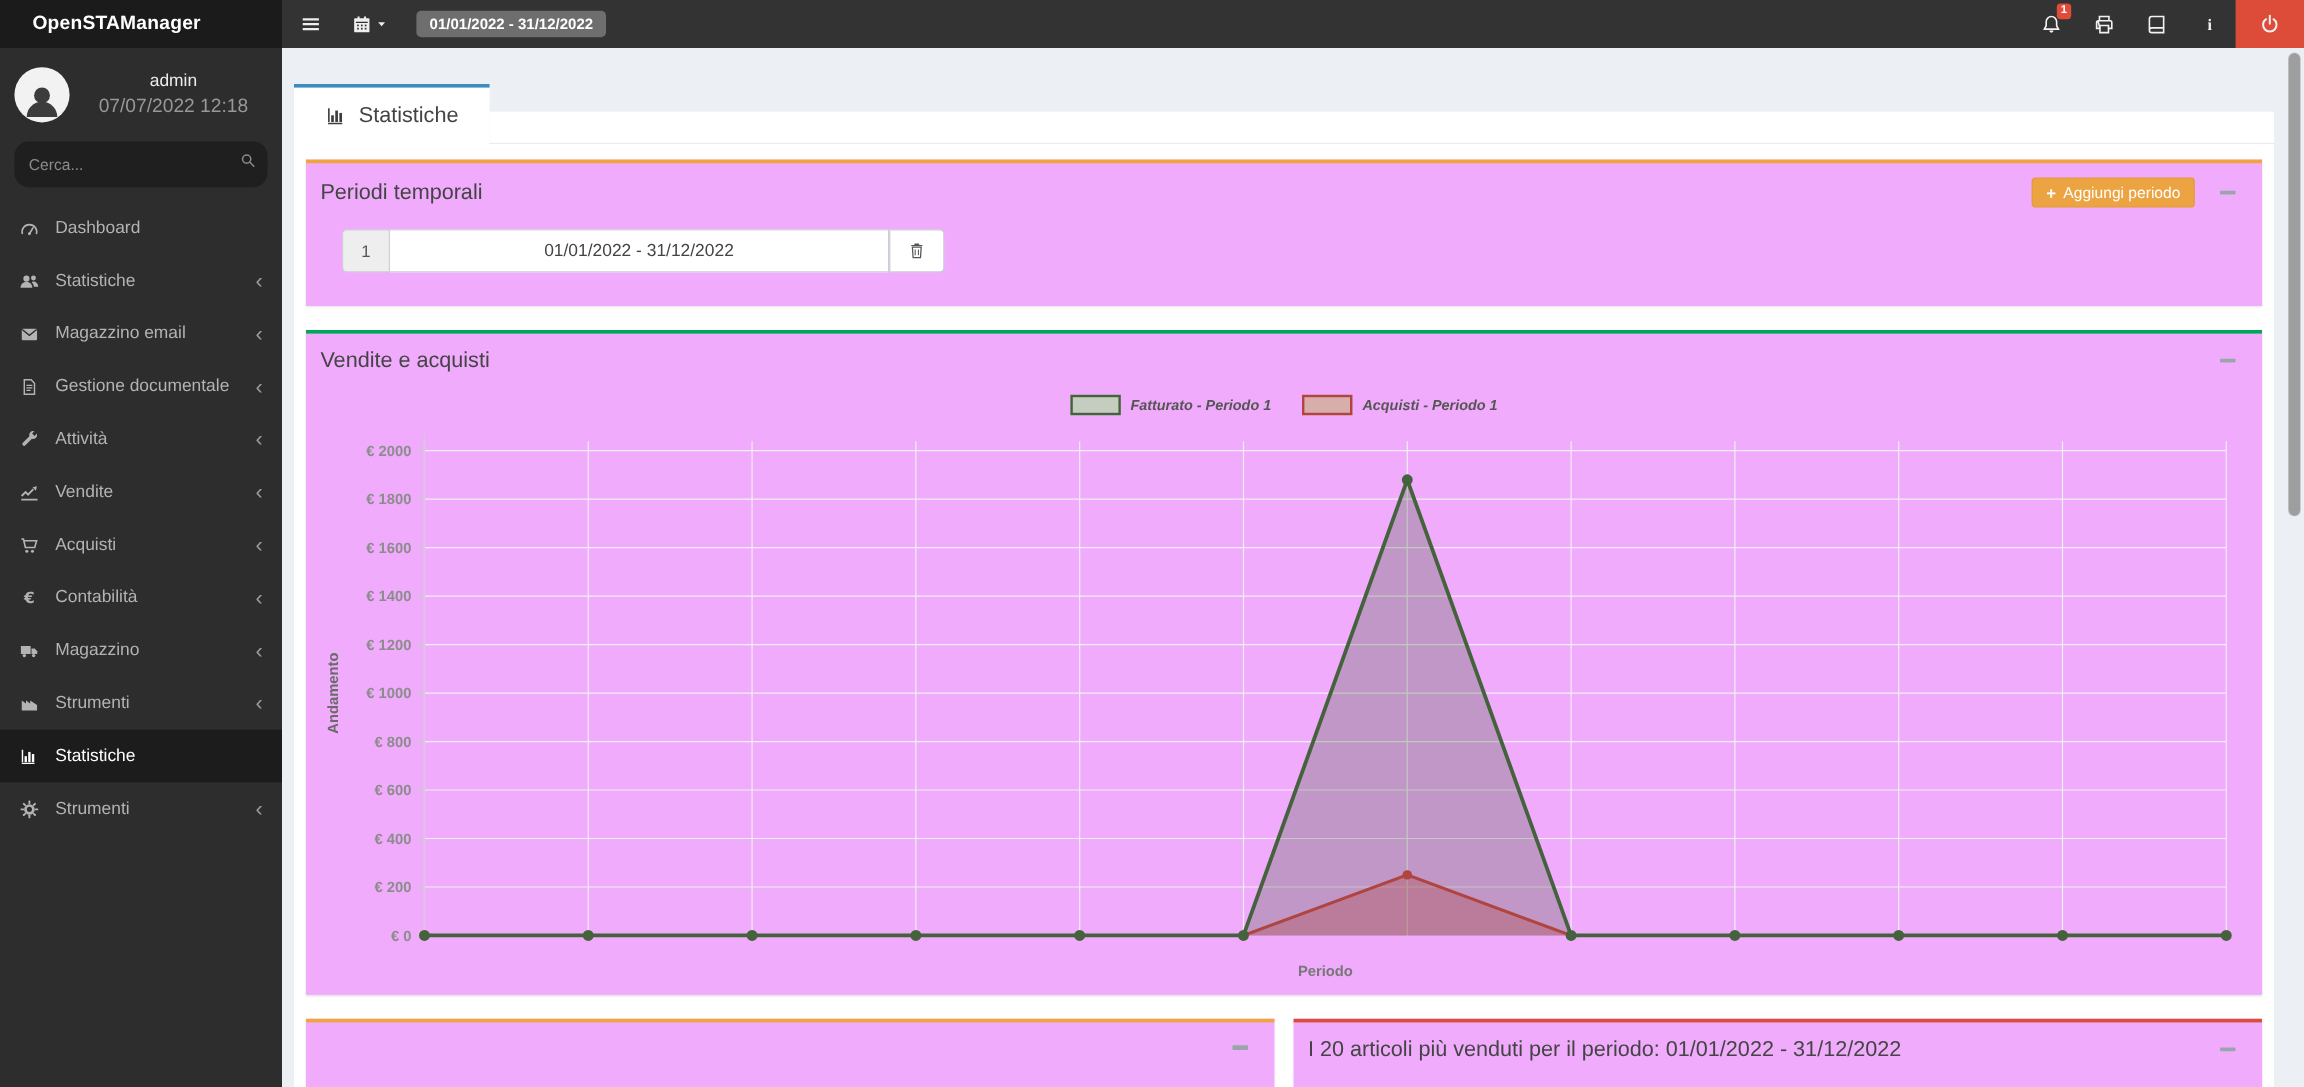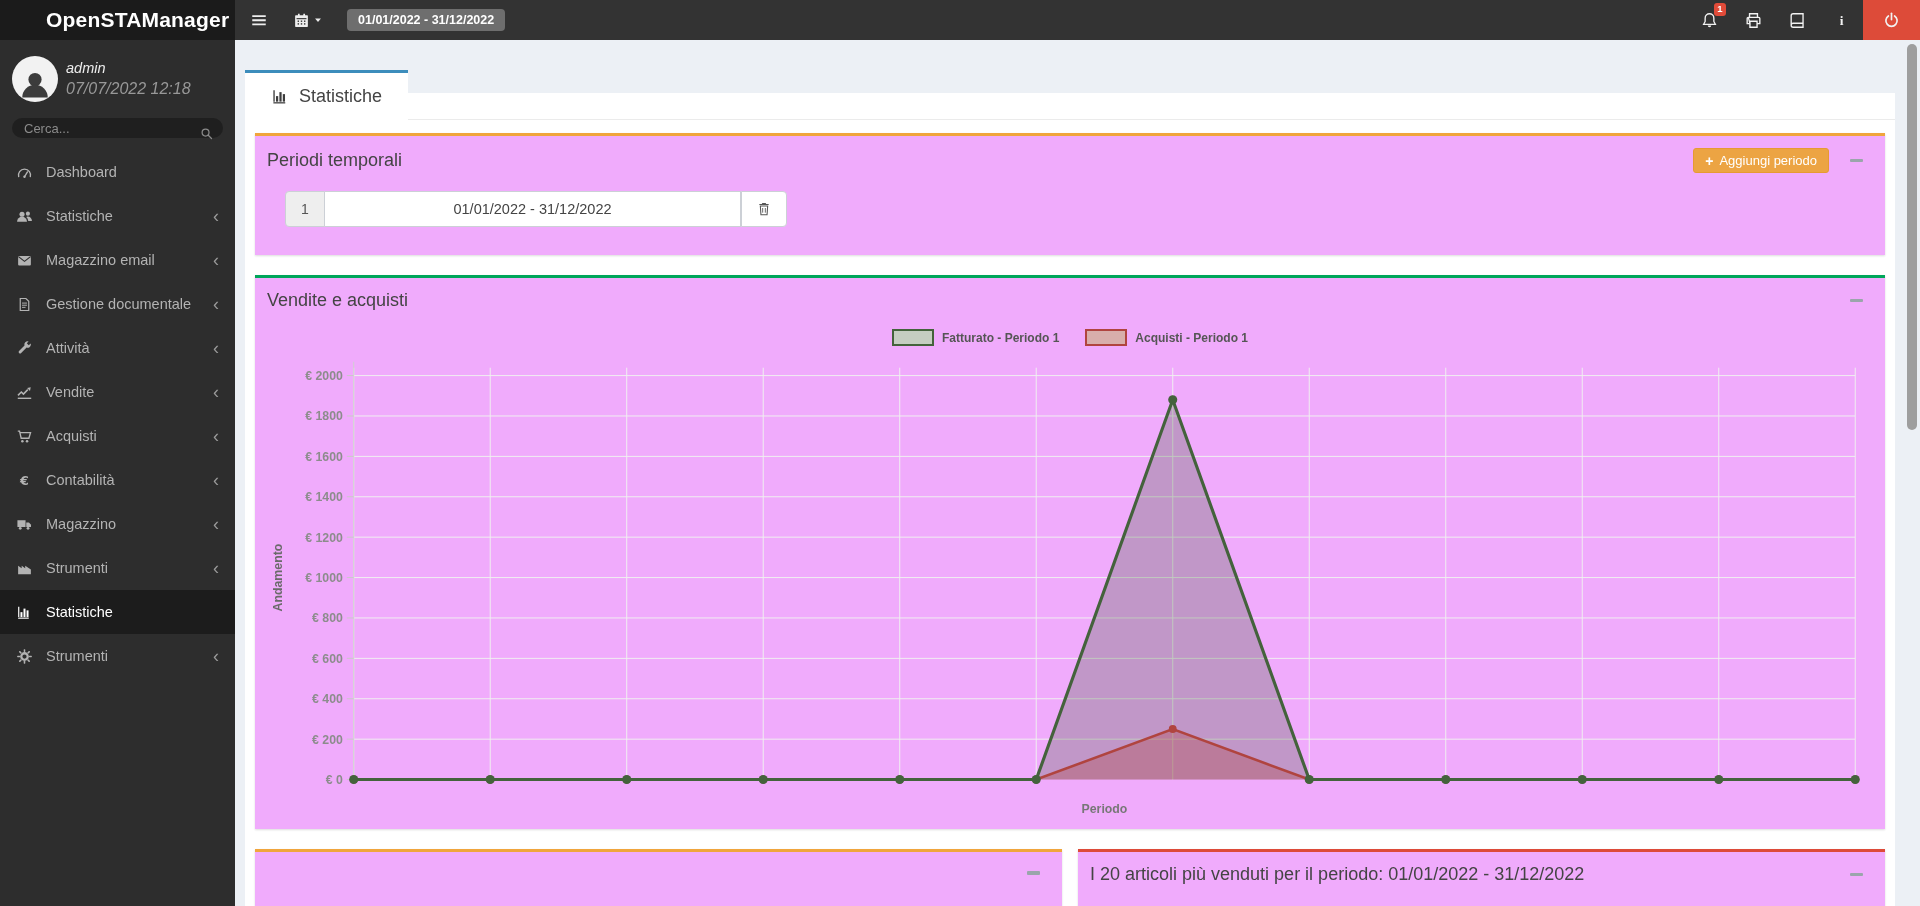--- a/index.html
+++ b/index.html
@@ -3,22 +3,22 @@
 <meta charset="utf-8">
 <style>
   html,body{margin:0;padding:0;overflow:hidden;}
   body{width:1920px;height:906px;position:relative;background:#ecf0f5;
        font-family:"Liberation Sans","DejaVu Sans",sans-serif;}
   .ic{display:inline-flex;align-items:center;justify-content:center;}
   .ic svg{display:block;width:100%;height:100%;}
 
   
   header{position:fixed;top:0;left:0;width:1920px;height:40px;display:flex;z-index:6;}
-  .logo{width:235px;box-sizing:border-box;background:#1b1b1b;color:#fff;font-size:21px;
-        font-weight:700;line-height:40px;padding-left:46px;cursor:pointer;letter-spacing:.2px;}
+  .logo{width:235px;box-sizing:border-box;background:#1b1b1b;color:#fff;font-size:16px;
+        font-weight:700;line-height:40px;padding-left:27px;cursor:pointer;letter-spacing:.2px;}
   .navbar{flex:1;background:#333;display:flex;align-items:center;}
   .nav-btn{height:40px;background:none;border:none;color:#eee;cursor:pointer;
            display:flex;align-items:center;justify-content:center;padding:0;}
   #toggle{width:48px;}
   #toggle .ic{width:18px;height:18px;}
   .cal-btn{width:50px;gap:3px;}
   .cal-btn .ic{width:17px;height:17px;}
   .cal-btn .caret{width:10px;height:10px;}
   .date-pill{margin-left:14px;background:#6e6e6e;color:#fff;font-weight:700;font-size:12.5px;
              padding:4px 11px;border-radius:4px;border:none;cursor:pointer;font-family:inherit;}
@@ -30,25 +30,25 @@
   .nav-ic.danger{width:57px;background:#dd4b39;}
   .badge{position:absolute;top:3px;right:5px;background:#e14b39;color:#fff;font-size:9.5px;
          font-weight:700;padding:1px 3.5px;border-radius:3px;line-height:1.15;}
 
   
   aside{position:fixed;top:40px;left:0;width:235px;height:866px;background:#2d2d2d;z-index:5;}
   .user-panel{display:flex;align-items:center;padding:16px 12px 12px;gap:8px;}
   .avatar{width:46px;height:46px;border-radius:50%;background:#f2f2f2;color:#3c3c3c;
           display:flex;align-items:flex-end;justify-content:center;overflow:hidden;flex:none;}
   .avatar .ic{width:36px;height:36px;}
-  .user-meta{flex:1;text-align:left;font-style:italic;}
+  .user-meta{flex:1;text-align:center;}
   .user-name{color:#ededed;font-size:14.5px;}
   .user-date{color:#989898;font-size:16px;margin-top:4px;}
   .search-wrap{margin:4px 12px 12px;position:relative;}
-  .search-input{width:100%;box-sizing:border-box;height:20px;background:#1f1f1f;border:none;
+  .search-input{width:100%;box-sizing:border-box;height:38px;background:#1f1f1f;border:none;
                 border-radius:12px;color:#ccc;font-size:13px;padding:0 32px 0 12px;font-family:inherit;outline:none;}
   .search-input::placeholder{color:#8b8b8b;}
   .search-btn{position:absolute;right:6px;top:4px;width:22px;height:22px;background:none;border:none;
               color:#8b8b8b;cursor:pointer;display:flex;align-items:center;justify-content:center;padding:0;}
   .search-btn .ic{width:15px;height:15px;}
   .menu{margin-top:2px;}
   .mi{height:44px;display:flex;align-items:center;padding:0 16px;color:#b3b3b3;font-size:14.5px;cursor:pointer;}
   .mi .ic{width:17px;height:17px;margin-right:13px;flex:none;}
   .mi .chev{margin-left:auto;color:#9a9a9a;font-size:18px;line-height:1;font-weight:400;}
   .mi.active{background:#1c1c1c;color:#fff;}
@@ -81,21 +81,21 @@
   .pgroup{display:flex;width:502px;height:36px;}
   .pg-addon{width:40px;background:#eee;border:1px solid #ccd0d6;border-radius:4px 0 0 4px;box-sizing:border-box;
             display:flex;align-items:center;justify-content:center;font-size:14px;color:#555;}
   .pg-input{flex:1;border:1px solid #ccd0d6;border-left:none;text-align:center;font-size:14.5px;color:#444;
             font-family:inherit;background:#fff;outline:none;box-sizing:border-box;}
   .pg-del{width:46px;background:#fff;border:1px solid #ccd0d6;border-left:1px solid #ccd0d6;box-sizing:border-box;
           border-radius:0 4px 4px 0;display:flex;align-items:center;justify-content:center;color:#555;cursor:pointer;}
   .pg-del .ic{width:16px;height:16px;}
 
   .box2-body{padding:2px 12px 8px;}
-  .legend{display:flex;justify-content:center;align-items:center;gap:26px;padding:6px 0 2px;}
+  .legend{display:flex;justify-content:center;align-items:center;gap:26px;padding:6px 0 2px;font-style:italic;}
   .legend-item{display:flex;align-items:center;gap:8px;font-size:12px;font-weight:700;color:#555;}
   .legend-swatch{width:38px;height:13px;border:2px solid;box-sizing:content-box;}
   #chart svg{display:block;width:100%;height:auto;}
 
   .row2{display:flex;gap:16px;}
   .row2 .box{flex:1;margin-bottom:0;height:130px;}
 
   
   .scroll-thumb{position:fixed;right:3px;top:44px;width:10px;height:386px;background:#9e9e9e;
                 border-radius:6px;z-index:9;cursor:pointer;}

